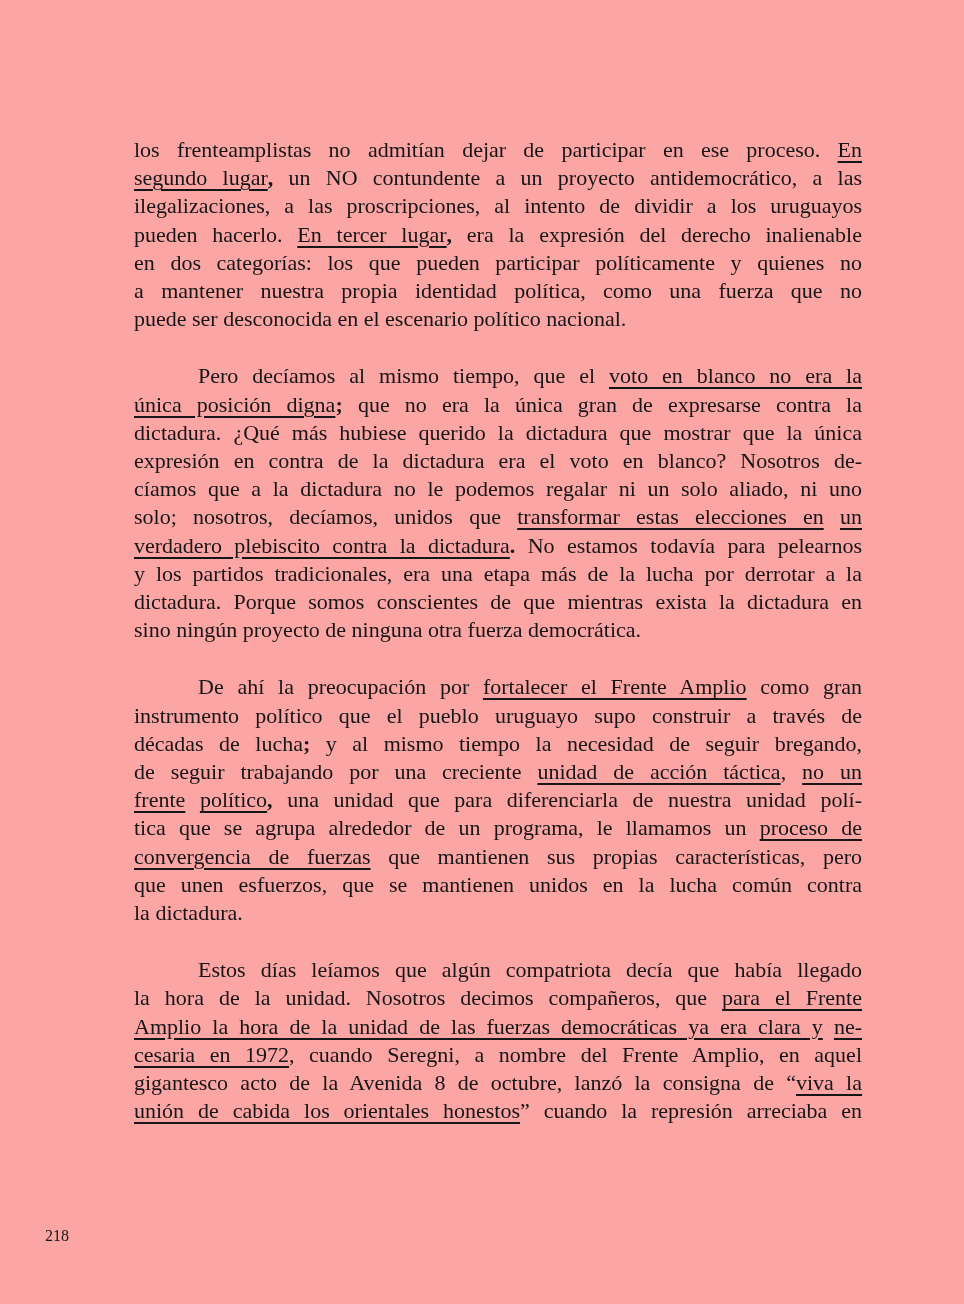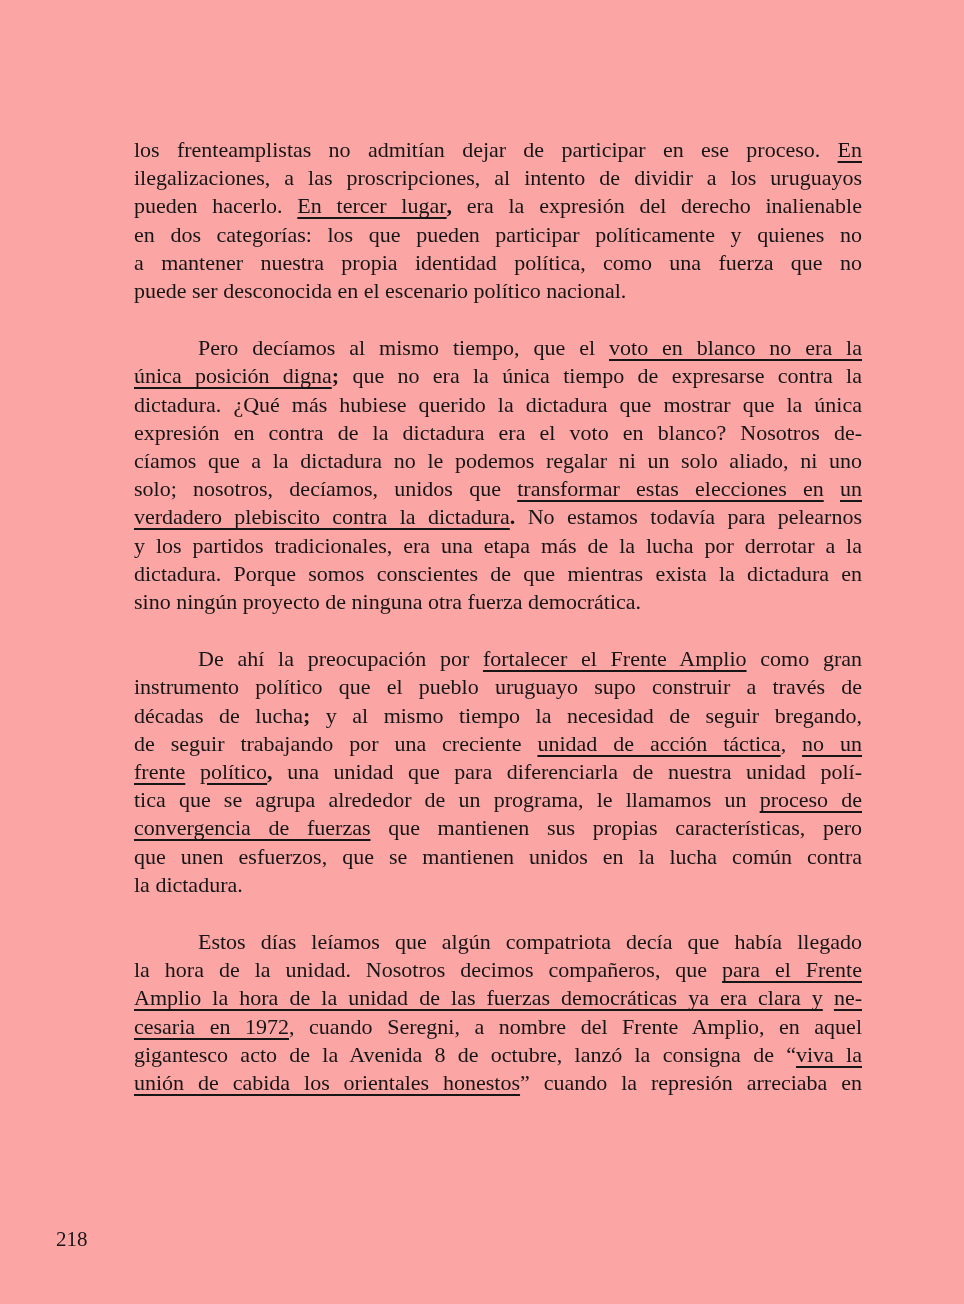--- a/index.html
+++ b/index.html
@@ -35,42 +35,43 @@
   .line.end { text-align-last: left; }
   .line.indent { text-indent: 64px; }
   .u {
     text-decoration: underline;
     text-decoration-thickness: 1.5px;
     text-underline-offset: 4px;
   }
   .b { font-weight: bold; }
   .page-number {
     position: absolute;
-    left: 56px;
+    left: 45px;
     top: 1227px;
-    font-size: 21px;
+    font-size: 16px;
     color: #161616;
   }
 </style>
 </head>
 <body>
 
 <div class="page">
   <div class="text-block">
       <div class="para">
         <div class="line"><span>los frenteamplistas no admitían dejar de participar en ese proceso. </span><span class="u">En</span></div>
+        <div class="line"><span class="u">segundo lugar</span><span class="b">,</span><span> un NO contundente a un proyecto antidemocrático, a las</span></div>
         <div class="line"><span>ilegalizaciones, a las proscripciones, al intento de dividir a los uruguayos</span></div>
         <div class="line"><span>pueden hacerlo. </span><span class="u">En tercer lugar</span><span class="b">,</span><span> era la expresión del derecho inalienable</span></div>
         <div class="line"><span>en dos categorías: los que pueden participar políticamente y quienes no</span></div>
         <div class="line"><span>a mantener nuestra propia identidad política, como una fuerza que no</span></div>
         <div class="line end"><span>puede ser desconocida en el escenario político nacional.</span></div>
       </div>
       <div class="para">
         <div class="line indent"><span>Pero decíamos al mismo tiempo, que el </span><span class="u">voto en blanco no era la</span></div>
-        <div class="line"><span class="u">única posición digna</span><span class="b">;</span><span> que no era la única tiempo de expresarse contra la</span></div>
+        <div class="line"><span class="u">única posición digna</span><span class="b">;</span><span> que no era la única gran de expresarse contra la</span></div>
         <div class="line"><span>dictadura. ¿Qué más hubiese querido la dictadura que mostrar que la única</span></div>
         <div class="line"><span>expresión en contra de la dictadura era el voto en blanco? Nosotros de-</span></div>
         <div class="line"><span>cíamos que a la dictadura no le podemos regalar ni un solo aliado, ni uno</span></div>
         <div class="line"><span>solo; nosotros, decíamos, unidos que </span><span class="u">transformar estas elecciones en</span><span> </span><span class="u">un</span></div>
         <div class="line"><span class="u">verdadero plebiscito contra la dictadura</span><span class="b">.</span><span> No estamos todavía para pelearnos</span></div>
         <div class="line"><span>y los partidos tradicionales, era una etapa más de la lucha por derrotar a la</span></div>
         <div class="line"><span>dictadura. Porque somos conscientes de que mientras exista la dictadura en</span></div>
         <div class="line end"><span>sino ningún proyecto de ninguna otra fuerza democrática.</span></div>
       </div>
       <div class="para">

